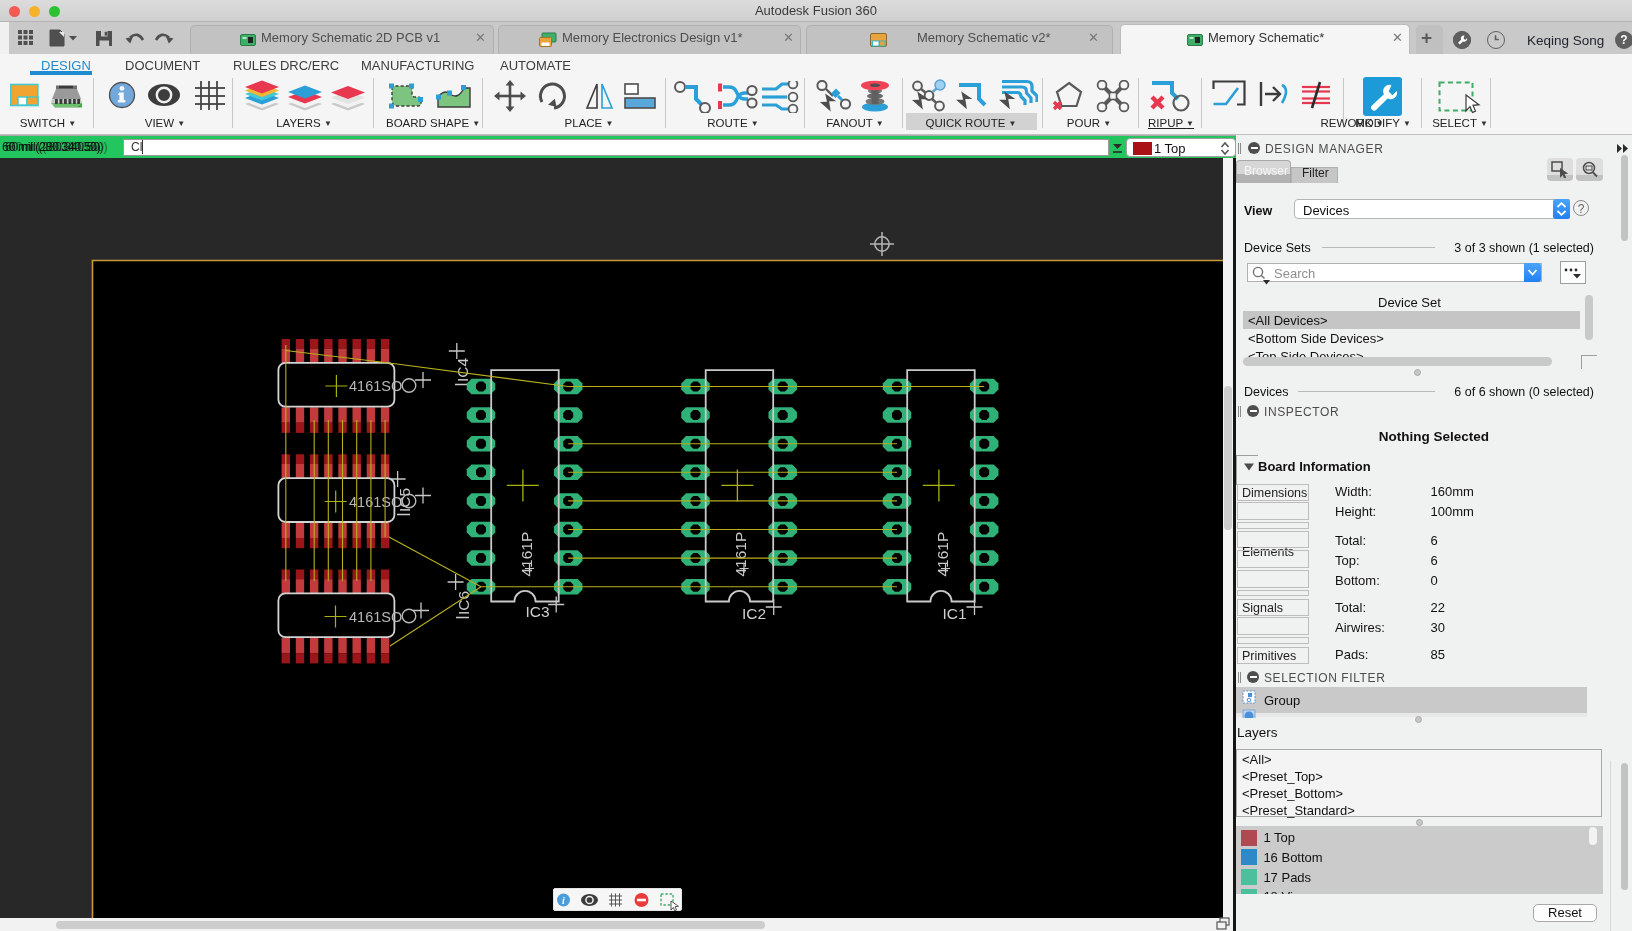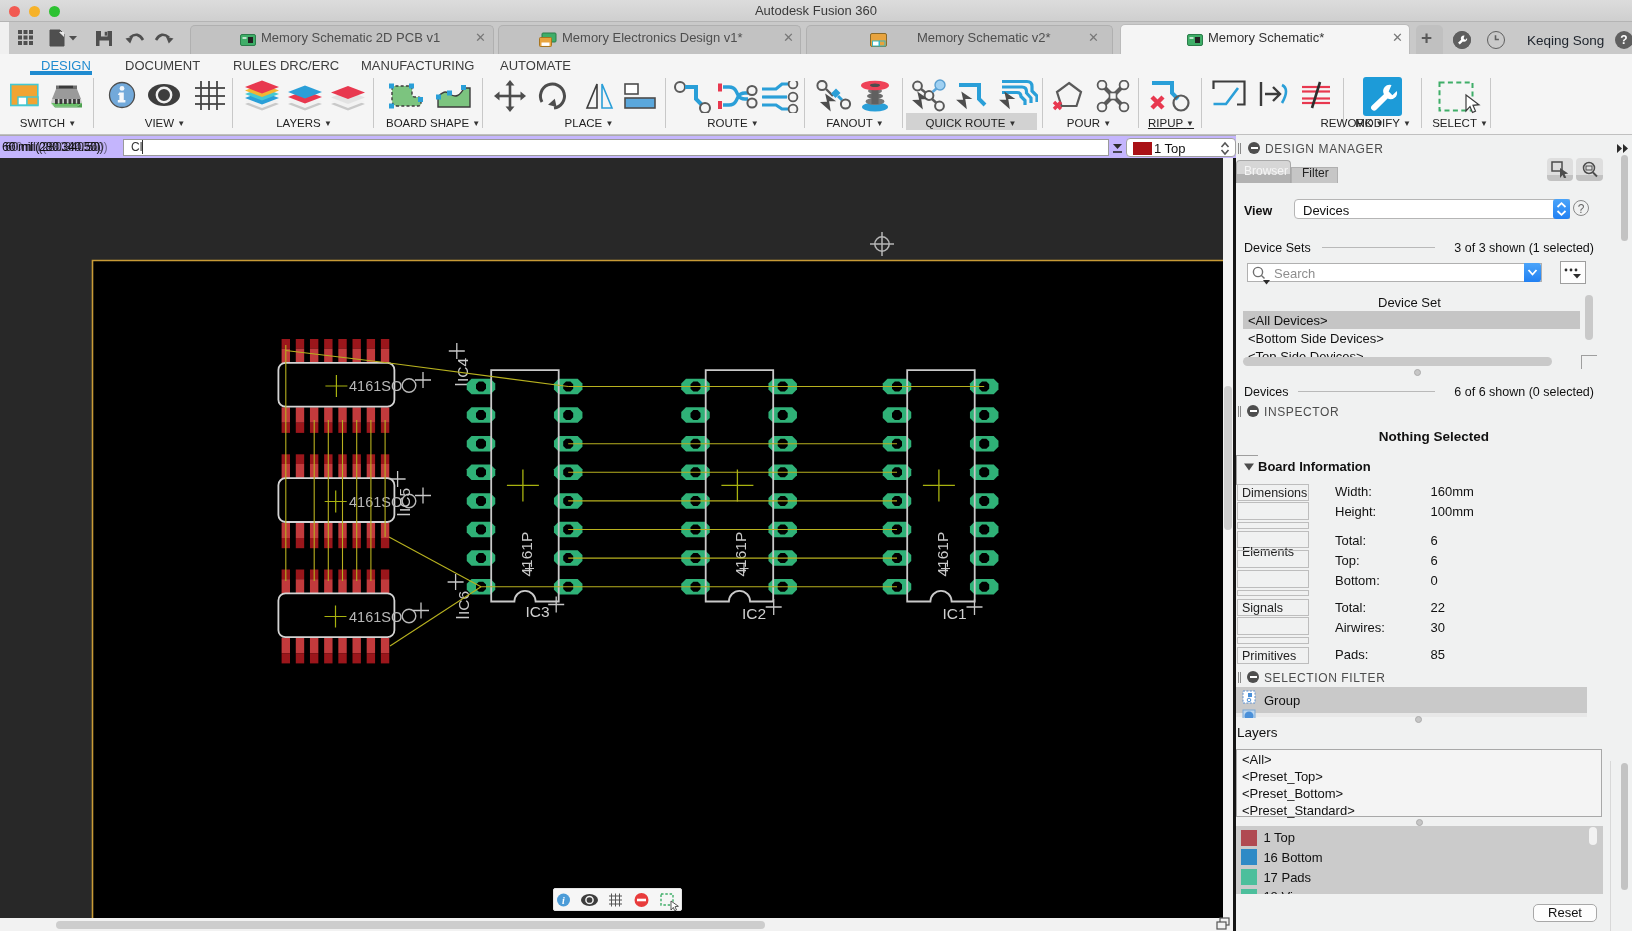--- a/index.html
+++ b/index.html
@@ -23,21 +23,21 @@
   .cic { position:absolute; top:8.5px; width:18px; height:18px; border-radius:50%; background:#5f5f5f; color:#fff;
     text-align:center; font-size:11px; line-height:18px; }
   
   #ribbon { position:absolute; left:0; top:54px; width:1632px; height:81px; background:#f5f5f5;
     border-bottom:1px solid #c0c0c0; }
   .rtab { position:absolute; top:4px; font-size:13px; color:#3c3c3c; }
   .rsep { position:absolute; top:24px; width:1px; height:50px; background:#c8c8c8; }
   .rlabel { position:absolute; top:63px; font-size:11.5px; color:#222; white-space:nowrap; text-align:center; }
   .rlabel .dn { font-size:8px; vertical-align:1px; color:#333; }
   
-  #cmdbar { position:absolute; left:0; top:135px; width:1298px; height:23px; background:#c4b5fd;
+  #cmdbar { position:absolute; left:0; top:135px; width:1298px; height:23px; background:#22c55e;
     border-top:1px solid #ababab; }
   #cmdinput { position:absolute; left:123px; top:3px; width:986px; height:17px; background:#fff;
     border:1px solid #9a9a9a; font-size:12px; color:#333; padding-left:7px; line-height:15px; }
   #layercombo { position:absolute; left:1126px; top:2px; width:110px; height:19px; background:#fff;
     border:1px solid #a0a0a0; border-radius:4px; }
   
   #canvas { position:absolute; left:0; top:158px; width:1233px; height:773px; background:#282828; overflow:hidden; }
   #divider { position:absolute; left:1233px; top:158px; width:3px; height:773px; background:#151515; }
   
   #panel { position:absolute; left:1236px; top:135px; width:396px; height:796px; background:#f0f1f1; }

